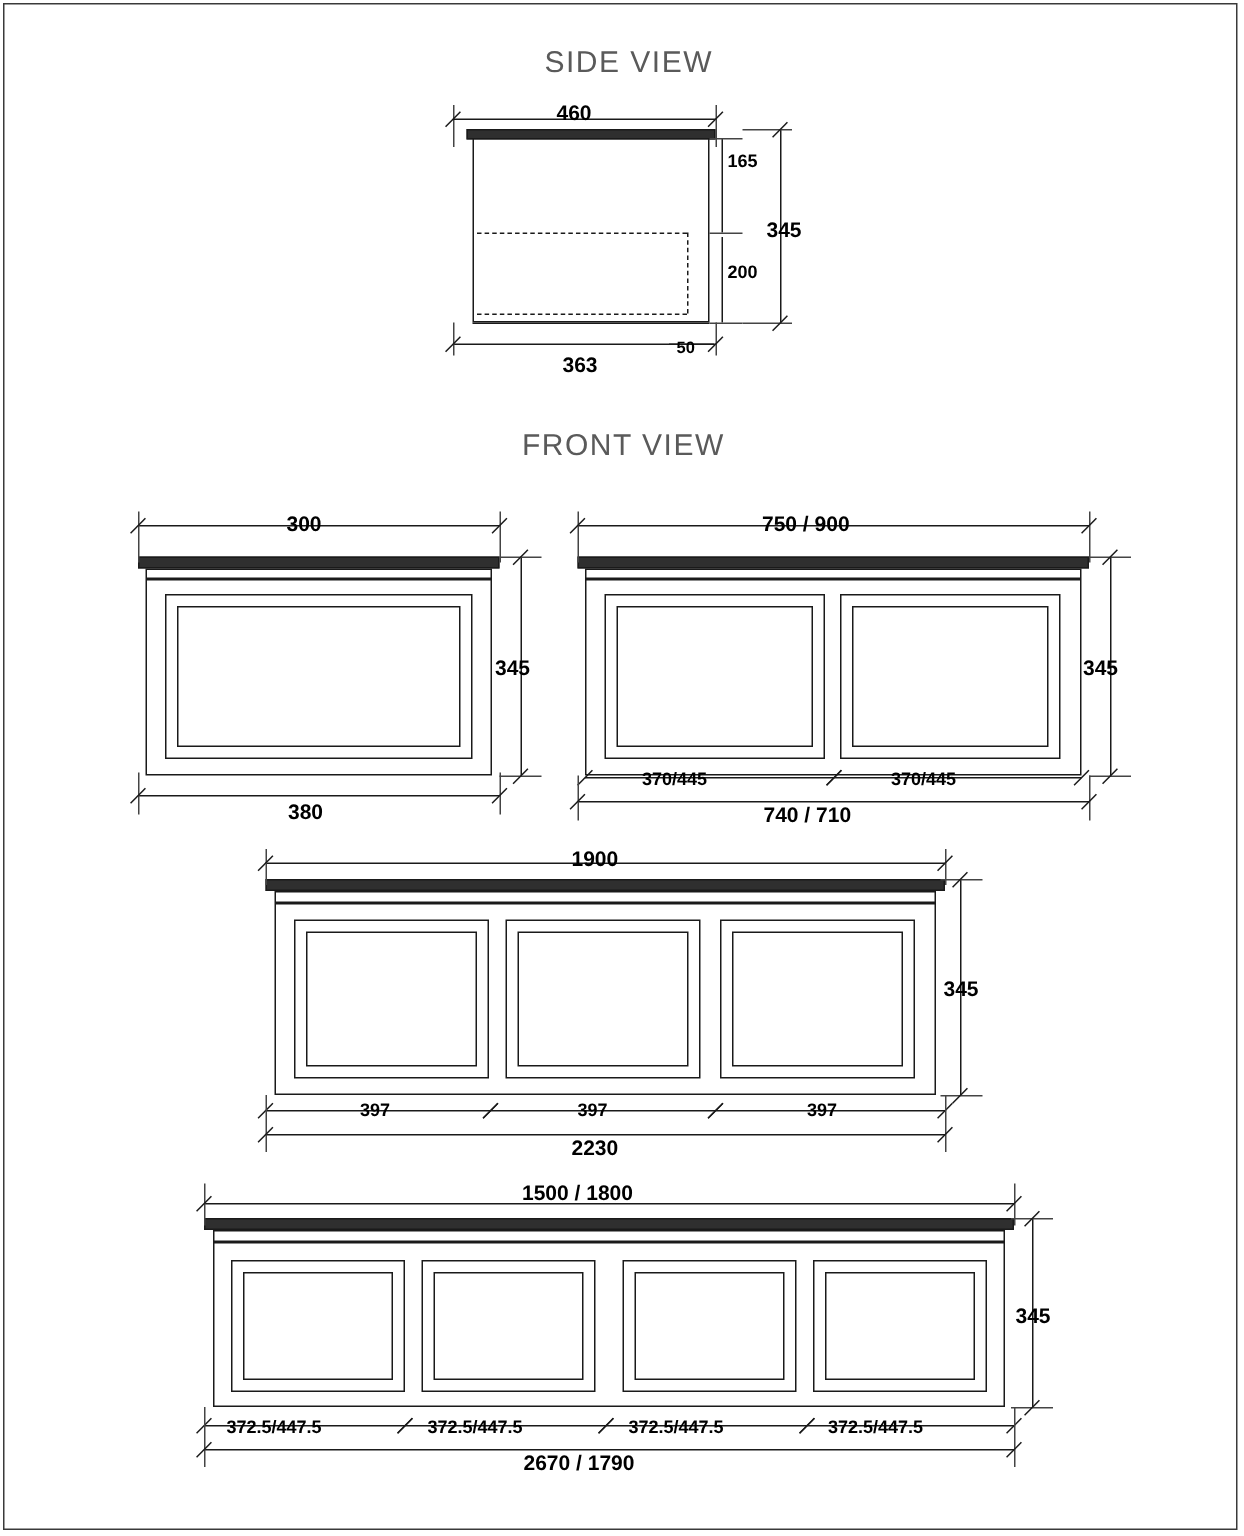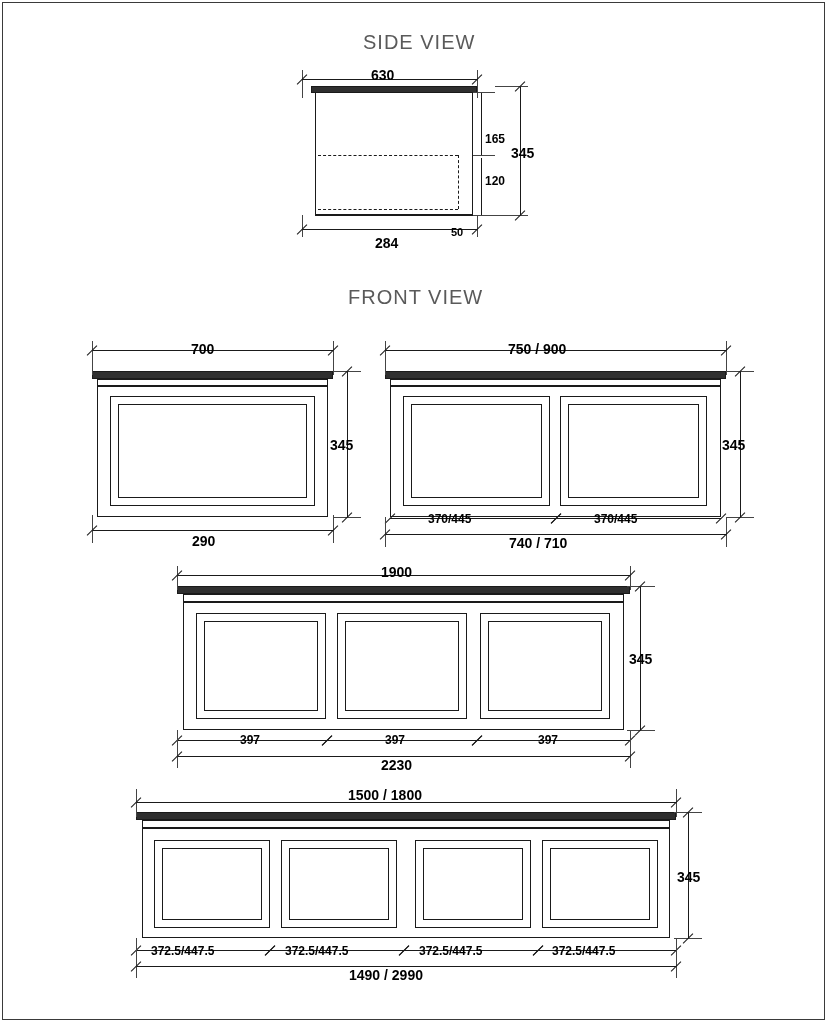--- a/index.html
+++ b/index.html
@@ -99,40 +99,40 @@
 <div class="hline dash" style="left:318px; top:209px; width:140px;"></div>
 <div class="vline dash" style="left:458px; top:155px; height:54px;"></div>
 
 <div class="hline" style="left:315px; top:215px; width:158px;"></div>
 
 <div class="vline thin" style="left:302px; top:70px; height:28px;"></div>
 <div class="vline thin" style="left:477px; top:70px; height:28px;"></div>
 <div class="hline" style="left:302px; top:79px; width:175px;"></div>
 <div class="tick" style="left:295px; top:79px;"></div>
 <div class="tick" style="left:470px; top:79px;"></div>
-<div class="dim-label" style="left:371px; top:67px;">630</div>
+<div class="dim-label" style="left:371px; top:67px;">460</div>
 
 <div class="hline" style="left:302px; top:229px; width:175px;"></div>
 <div class="vline thin" style="left:302px; top:215px; height:22px;"></div>
 <div class="vline thin" style="left:477px; top:215px; height:22px;"></div>
 <div class="tick" style="left:295px; top:229px;"></div>
 <div class="tick" style="left:470px; top:229px;"></div>
-<div class="dim-label" style="left:375px; top:235px;">284</div>
+<div class="dim-label" style="left:375px; top:235px;">363</div>
 
 <div class="hline" style="left:446px; top:229px; width:30px;"></div>
 <div class="dim-label sm" style="left:451px; top:226px;">50</div>
 
 <div class="vline" style="left:481px; top:92px; height:63px;"></div>
 <div class="hline thin" style="left:473px; top:92px; width:22px;"></div>
 <div class="hline thin" style="left:473px; top:155px; width:22px;"></div>
-<div class="dim-label md" style="left:485px; top:132px;">165</div>
+<div class="dim-label md" style="left:485px; top:100px;">165</div>
 
 <div class="vline" style="left:481px; top:158px; height:57px;"></div>
 <div class="hline thin" style="left:473px; top:215px; width:22px;"></div>
-<div class="dim-label md" style="left:485px; top:174px;">120</div>
+<div class="dim-label md" style="left:485px; top:174px;">200</div>
 
 <div class="vline" style="left:520px; top:86px; height:129px;"></div>
 <div class="hline thin" style="left:495px; top:86px; width:33px;"></div>
 <div class="hline thin" style="left:495px; top:215px; width:33px;"></div>
 <div class="tick" style="left:513px; top:86px;"></div>
 <div class="tick" style="left:513px; top:215px;"></div>
 <div class="dim-label" style="left:511px; top:145px;">345</div>
 
 <div class="view-title" style="left:348px; top:286px;">FRONT VIEW</div>
 
@@ -142,28 +142,28 @@
 <div class="box" style="left:97px; top:386px; width:231px; height:131px;"></div>
 
 <div class="box" style="left:110px; top:396px; width:205px; height:110px;"></div>
 <div class="box" style="left:118px; top:404px; width:189px; height:94px;"></div>
 
 <div class="hline" style="left:92px; top:350px; width:241px;"></div>
 <div class="vline thin" style="left:92px; top:341px; height:34px;"></div>
 <div class="vline thin" style="left:333px; top:341px; height:34px;"></div>
 <div class="tick" style="left:85px; top:350px;"></div>
 <div class="tick" style="left:326px; top:350px;"></div>
-<div class="dim-label" style="left:191px; top:341px;">700</div>
+<div class="dim-label" style="left:191px; top:341px;">300</div>
 
 <div class="hline" style="left:92px; top:530px; width:241px;"></div>
 <div class="vline thin" style="left:92px; top:515px; height:28px;"></div>
 <div class="vline thin" style="left:333px; top:515px; height:28px;"></div>
 <div class="tick" style="left:85px; top:530px;"></div>
 <div class="tick" style="left:326px; top:530px;"></div>
-<div class="dim-label" style="left:192px; top:533px;">290</div>
+<div class="dim-label" style="left:192px; top:533px;">380</div>
 
 <div class="vline" style="left:347px; top:371px; height:146px;"></div>
 <div class="hline thin" style="left:333px; top:371px; width:28px;"></div>
 <div class="hline thin" style="left:333px; top:517px; width:28px;"></div>
 <div class="tick" style="left:340px; top:371px;"></div>
 <div class="tick" style="left:340px; top:517px;"></div>
 <div class="dim-label" style="left:330px; top:437px;">345</div>
 
 <div class="box fill-dark" style="left:385px; top:371px; width:341px; height:8px;"></div>
 <div class="box" style="left:390px; top:379px; width:331px; height:7px;"></div>
@@ -290,20 +290,20 @@
 <div class="hline" style="left:538px; top:950px; width:138px;"></div>
 <div class="tick" style="left:531px; top:950px;"></div>
 <div class="tick" style="left:669px; top:950px;"></div>
 <div class="dim-label md" style="left:552px; top:944px;">372.5/447.5</div>
 
 <div class="hline" style="left:136px; top:966px; width:540px;"></div>
 <div class="vline thin" style="left:136px; top:938px; height:40px;"></div>
 <div class="vline thin" style="left:676px; top:938px; height:40px;"></div>
 <div class="tick" style="left:129px; top:966px;"></div>
 <div class="tick" style="left:669px; top:966px;"></div>
-<div class="dim-label" style="left:349px; top:967px;">1490 / 2990</div>
+<div class="dim-label" style="left:349px; top:967px;">2670 / 1790</div>
 
 <div class="vline" style="left:688px; top:812px; height:126px;"></div>
 <div class="hline thin" style="left:674px; top:812px; width:28px;"></div>
 <div class="hline thin" style="left:674px; top:938px; width:28px;"></div>
 <div class="tick" style="left:681px; top:812px;"></div>
 <div class="tick" style="left:681px; top:938px;"></div>
 <div class="dim-label" style="left:677px; top:869px;">345</div>
 
 </body></html>

